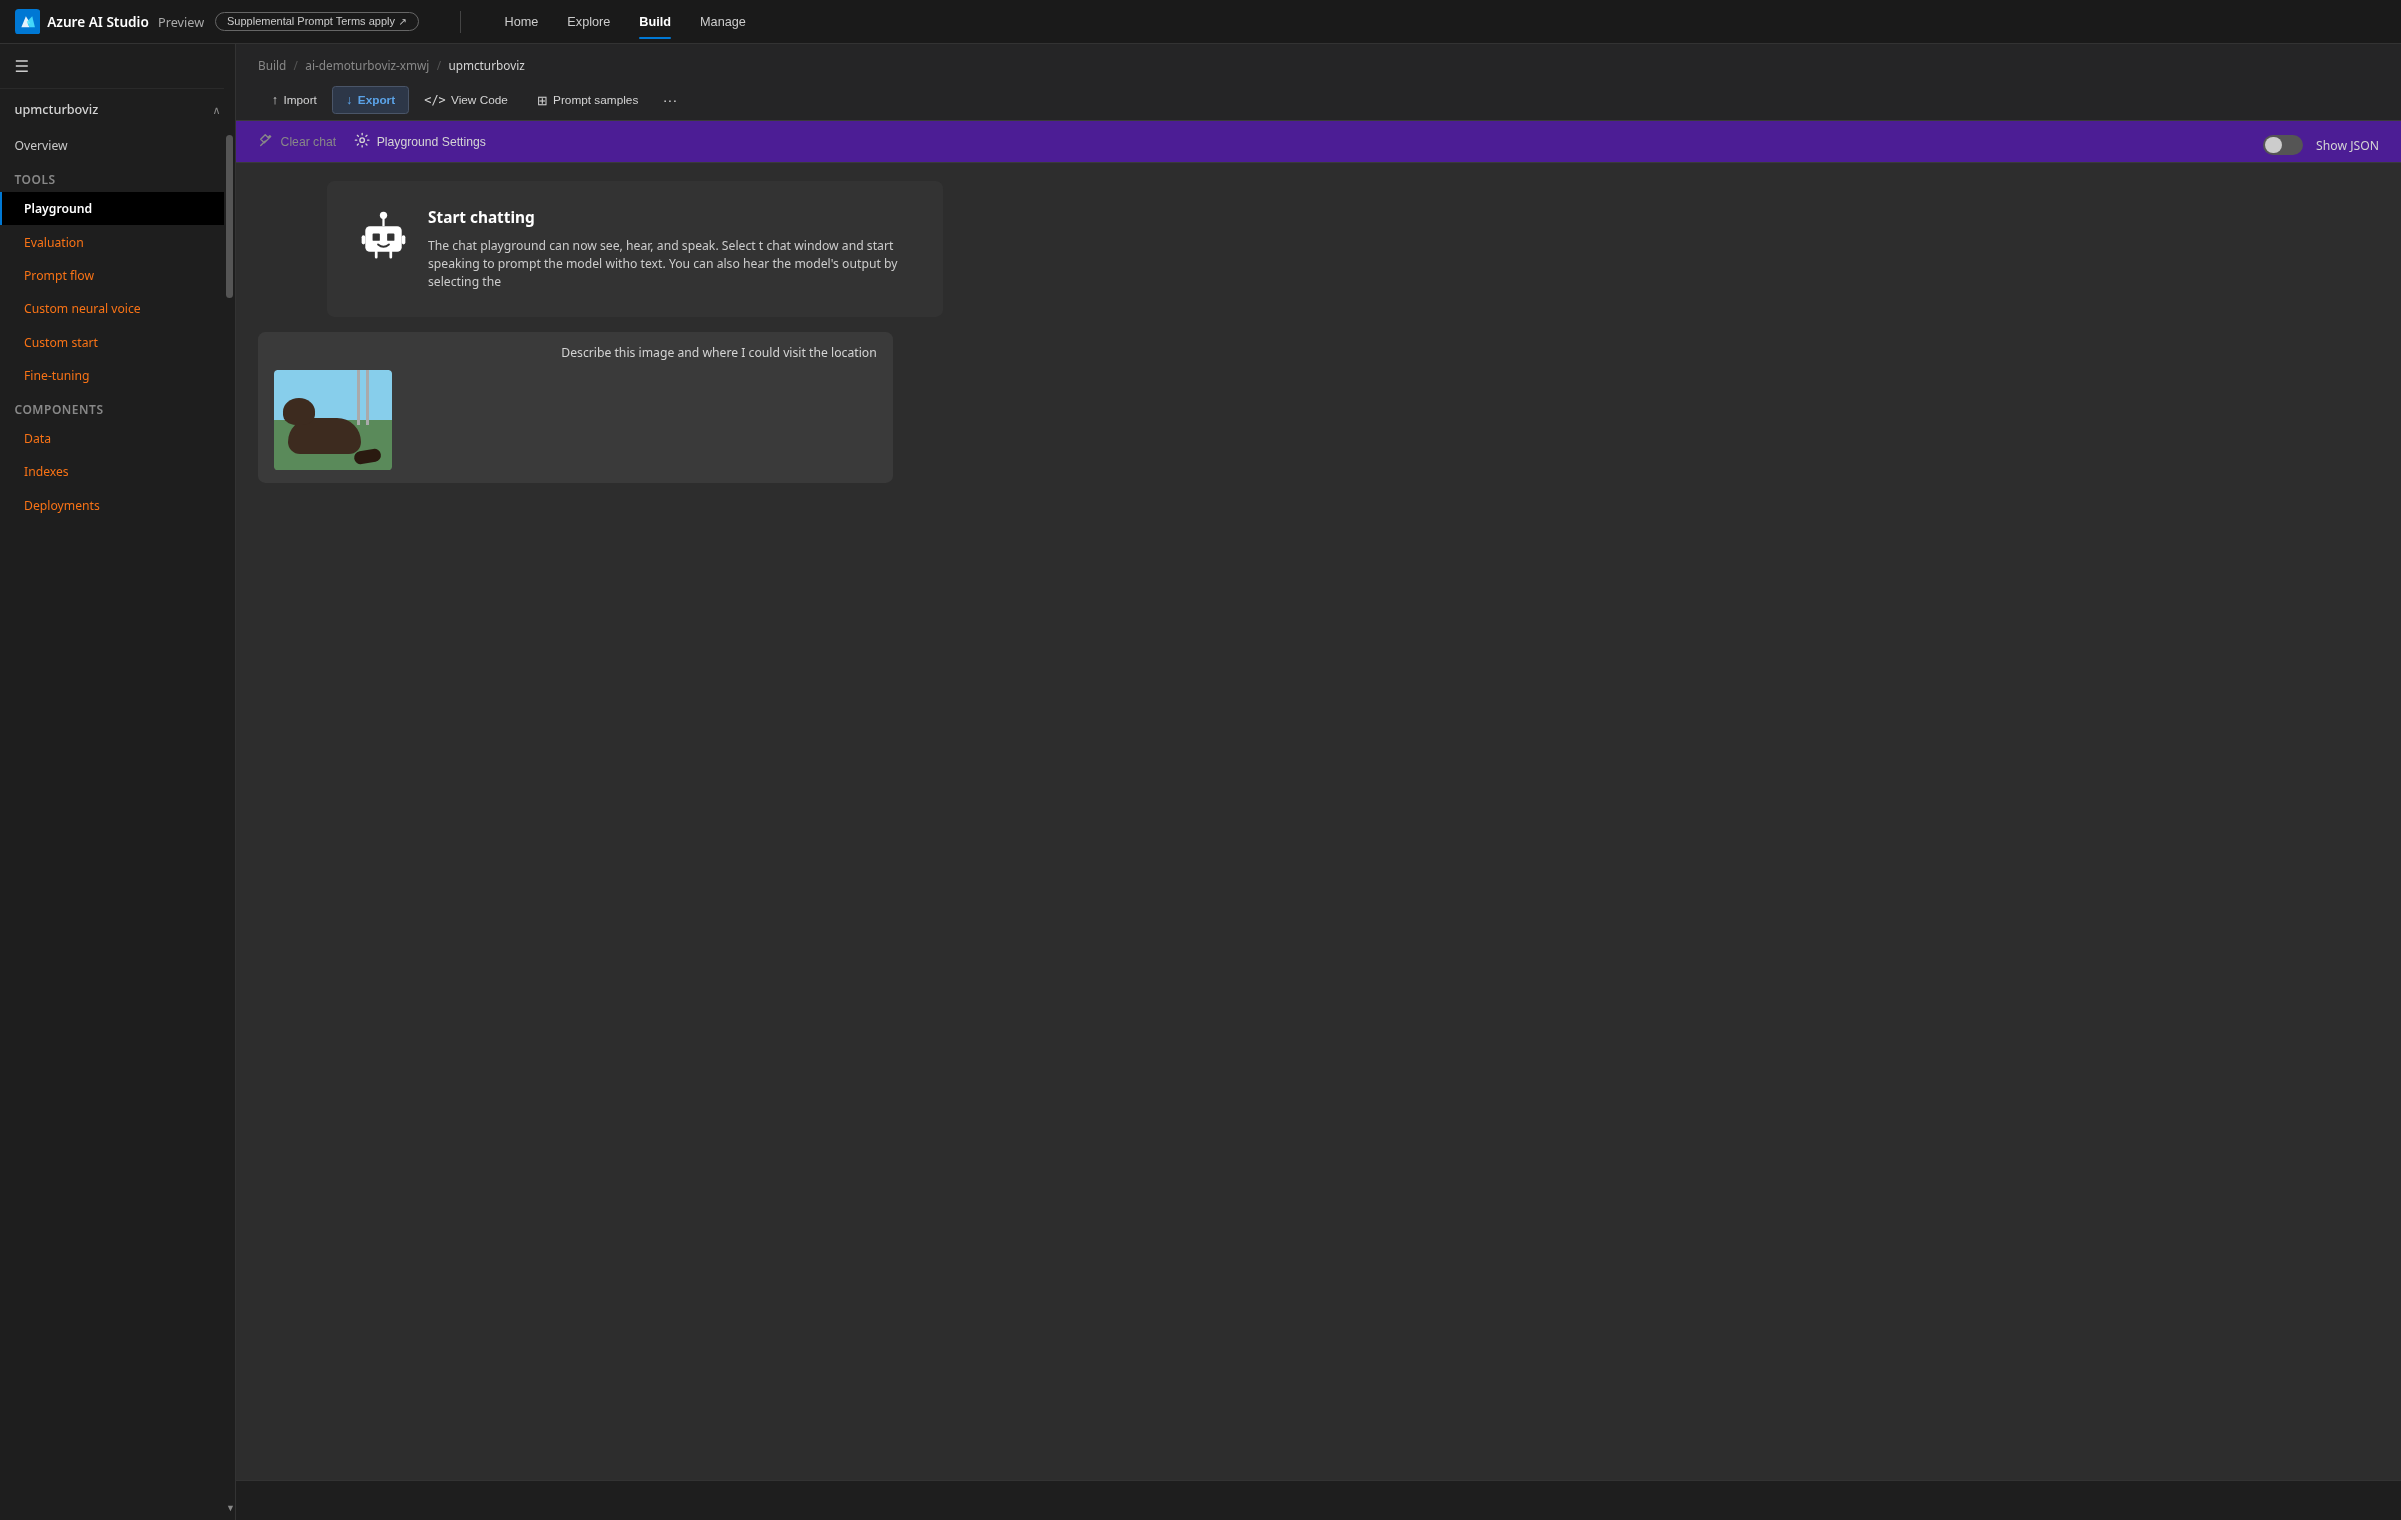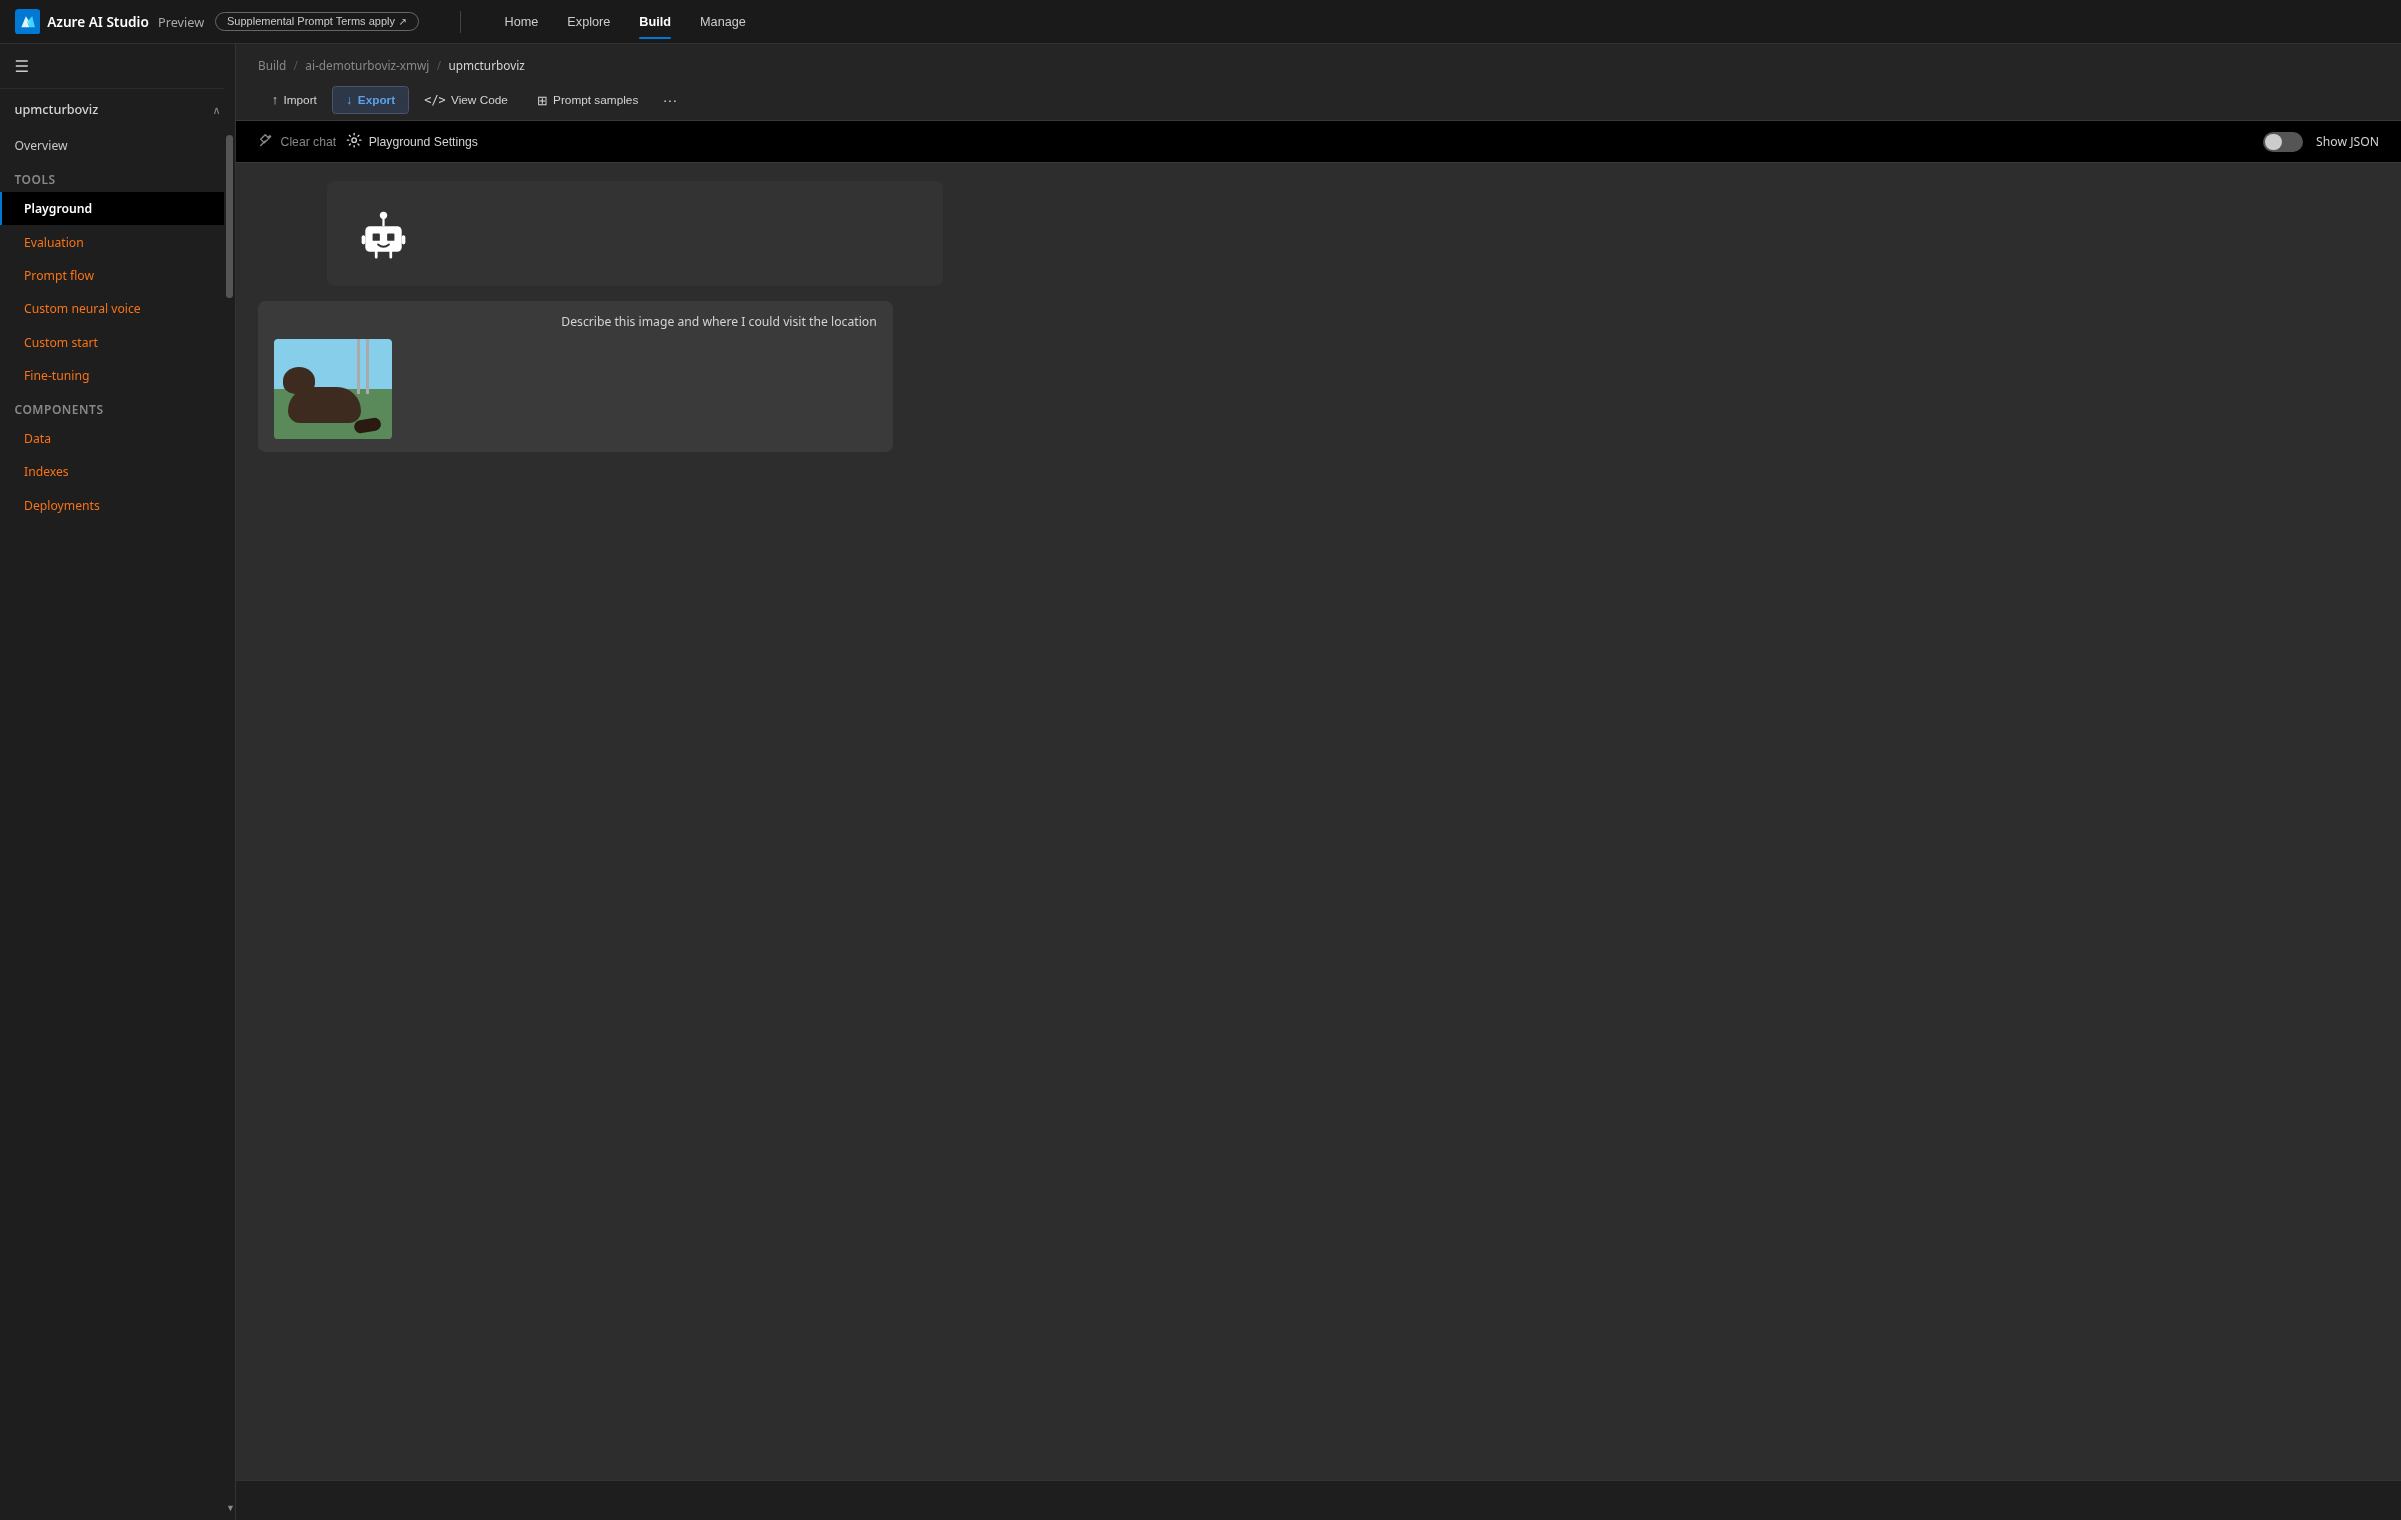--- a/index.html
+++ b/index.html
@@ -217,25 +217,25 @@
       background: transparent;
       border: none;
       cursor: pointer;
       border-radius: 3.6px;
     }
 
     
     .chat-toolbar {
       padding: 7.3px 22px;
       display: flex;
-      align-items: center;
-      gap: 10px;
+      align-items: flex-end;
+      gap: 18px;
       border-bottom: 0.9px solid #3a3a3a;
       flex-shrink: 0;
-      background: #000000;
+      background: #4c1d95;
     }
     .chat-toolbar-btn {
       display: flex;
       align-items: center;
       gap: 6.3px;
       font-size: 12.2px;
       color: #888;
       cursor: pointer;
       background: transparent;
       border: none;
@@ -545,20 +545,24 @@
             <rect x="16" y="28" width="8" height="8" rx="1" fill="#333"></rect>
             <rect x="32" y="28" width="8" height="8" rx="1" fill="#333"></rect>
             <path d="M22 40 Q28 45 34 40" stroke="#333" stroke-width="2" fill="none" stroke-linecap="round"></path>
             <line x1="28" y1="10" x2="28" y2="20" stroke="white" stroke-width="2.5"></line>
             <circle cx="28" cy="8" r="4" fill="white"></circle>
             <rect x="4" y="30" width="4" height="10" rx="2" fill="white"></rect>
             <rect x="48" y="30" width="4" height="10" rx="2" fill="white"></rect>
             <path d="M20 48 L20 54 M36 48 L36 54" stroke="white" stroke-width="3" stroke-linecap="round"></path>
           </svg>
         </div>
+        <div class="start-chatting-content">
+          <div class="start-chatting-title">Start chatting</div>
+          <div class="start-chatting-desc">The chat playground can now see, hear, and speak. Select t chat window and start speaking to prompt the model witho text. You can also hear the model's output by selecting the</div>
+        </div>
       </div>
 
       <div class="user-message">
         <div class="user-message-text">Describe this image and where I could visit the location</div>
         <div class="user-message-img">
 
           <div class="beaver-img">
             <div class="pole1"></div>
             <div class="pole2"></div>
             <div class="beaver-body"></div>

